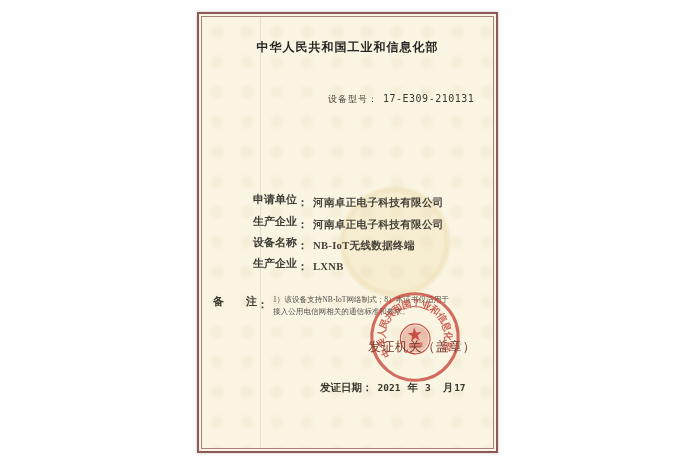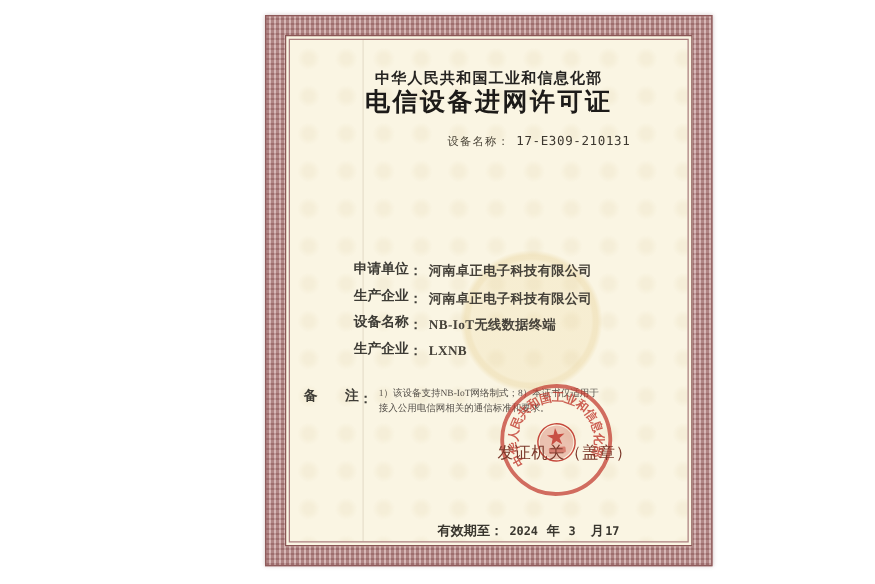--- a/index.html
+++ b/index.html
@@ -2,23 +2,22 @@
 <html><head>
 <meta charset="utf-8">
 <style>
   * { margin: 0; padding: 0; box-sizing: border-box; }
   html,body { width: 700px; height: 467px; background: #ffffff; overflow: hidden;
     font-family: "Liberation Serif", "DejaVu Serif", serif; }
 
   .stage { position: relative; width: 700px; height: 467px; background: #ffffff; }
 
   
-  .cert { position: absolute; left: 212px; top: 12px; width: 358px; height: 441px;
+  .cert { position: absolute; left: 197px; top: 12px; width: 301px; height: 441px;
     border: 1px solid #8e5a5a;
-    padding: 15px;
     background:
       repeating-linear-gradient(90deg, rgba(138,84,84,0.38) 0 2px, rgba(255,240,238,0.28) 2px 4px),
       repeating-linear-gradient(0deg, rgba(138,84,84,0.30) 0 2px, rgba(236,210,208,0.30) 2px 4px),
       #b78d8d;
     box-shadow: 0 0 3px rgba(120,80,80,0.35);
   }
   .cert-frame { width: 100%; height: 100%; border: 1px solid #8a5656; padding: 2px; background: #faf5e3; }
   .paper { position: relative; width: 100%; height: 100%; border: 1px solid #ab7f7f;
     background:
       radial-gradient(circle at 193px 225px, rgba(228,198,120,0.16) 0 48px, rgba(222,190,110,0.26) 50px 53px, rgba(222,190,110,0) 57px),
@@ -77,24 +76,23 @@
 </head>
 <body>
 
 <div class="stage">
   <div class="cert">
     <div class="cert-frame">
       <div class="paper">
         <div class="crease"></div>
 
         <div class="ministry">中华人民共和国工业和信息化部</div>
-        <div class="title">电信设备进网许可证</div>
 
         <div class="license-row">
-          <span class="license-label">设备名称：</span><span class="license-no">17-E309-210131</span>
+          <span class="license-label">设备型号：</span><span class="license-no">17-E309-210131</span>
         </div>
 
 
         <div class="field-row row0">
           <span class="flabel">申请单位</span><span class="fcolon">：</span><span class="fvalue">河南卓正电子科技有限公司</span>
         </div>
         <div class="field-row row1">
           <span class="flabel">生产企业</span><span class="fcolon">：</span><span class="fvalue">河南卓正电子科技有限公司</span>
         </div>
         <div class="field-row row2">
@@ -128,20 +126,20 @@
             </g>
           <g id="seal-emblem">
             <circle cx="0" cy="2" r="15.5" fill="none" stroke-width="1.2" stroke="#c23b30"></circle>
             <circle cx="0" cy="2" r="14" fill-opacity="0.30" fill="#c23b30"></circle>
             <path d="M0,-10 L1.8,-4.6 7.4,-4.6 2.9,-1.3 4.6,4.1 0,0.8 -4.6,4.1 -2.9,-1.3 -7.4,-4.6 -1.8,-4.6 Z" fill-opacity="0.95" fill="#c23b30"></path>
             <rect x="-7" y="6" width="14" height="5" rx="1" fill-opacity="0.55" fill="#c23b30"></rect>
           </g>
         </svg>
         <div class="seal-caption">发证机关（盖章）</div>
 
-        <div class="date-row date-expire">
-          <span>有效期至：</span><span class="dnum dyear">2024</span><span class="dyu">年</span><span class="dnum dmonth">3</span><span class="dmu">月</span><span class="dnum dday">17</span>
+        <div class="date-row date-issue">
+          <span>发证日期：</span><span class="dnum dyear">2021</span><span class="dyu">年</span><span class="dnum dmonth">3</span><span class="dmu">月</span><span class="dnum dday">17</span>
         </div>
 
       </div>
     </div>
   </div>
 </div>
 
 </body></html>

